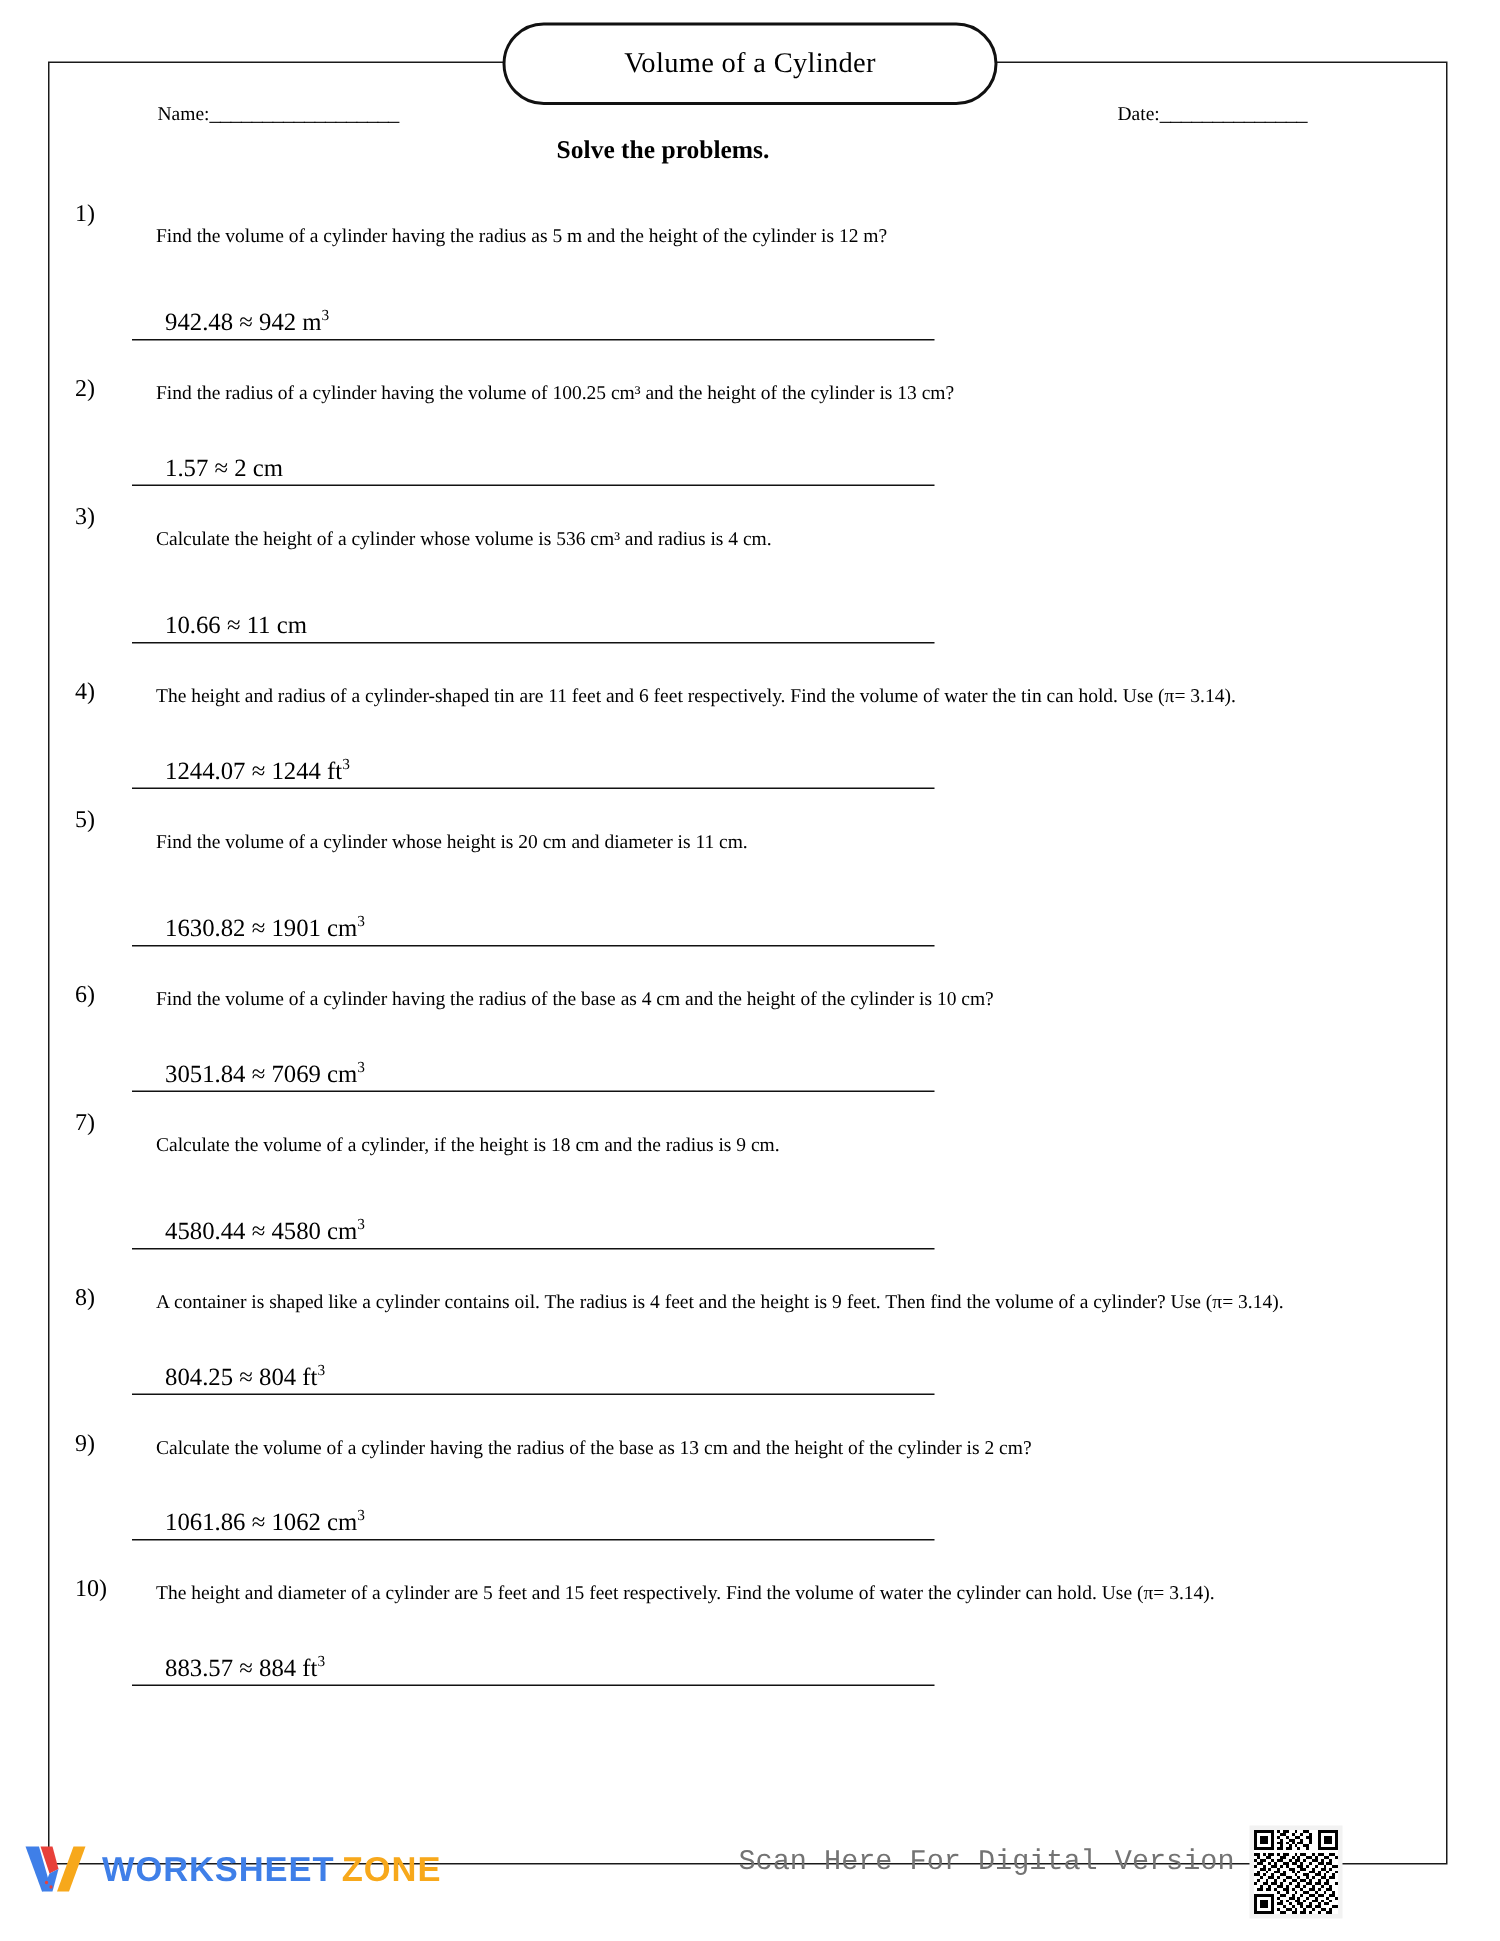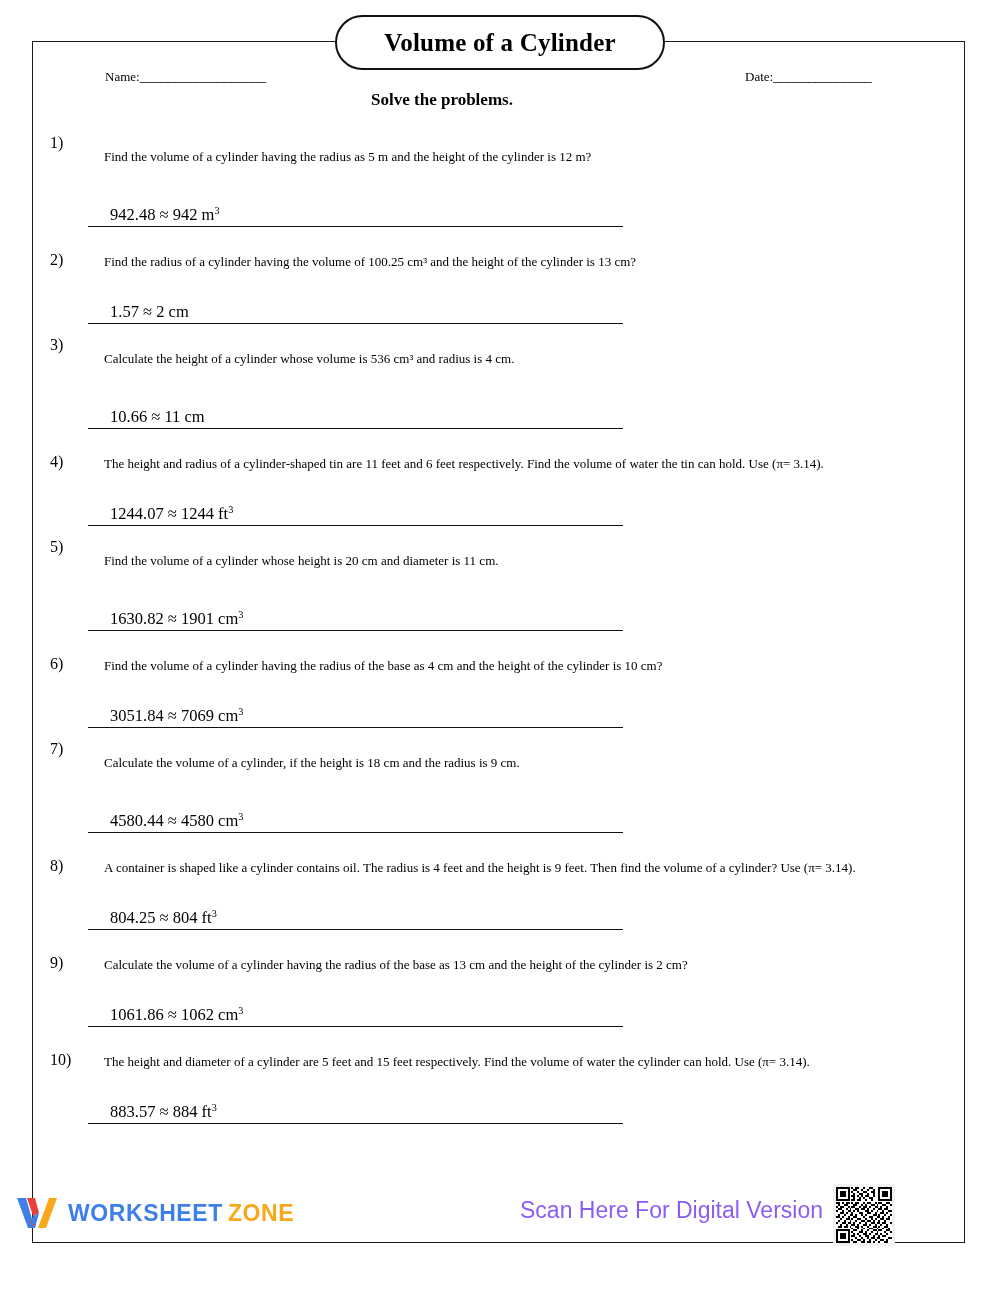--- a/index.html
+++ b/index.html
@@ -37,22 +37,22 @@
     border: 2px solid #111111;
     border-radius: 28px;
     background: #ffffff;
     display: flex;
     align-items: center;
     justify-content: center;
     z-index: 5;
     box-sizing: border-box;
   }
   #title-pill .title-text {
-    font-size: 25px;
-    font-weight: bold;
+    font-size: 19px;
+    font-weight: normal;
     letter-spacing: 0.2px;
     white-space: nowrap;
   }
 
   
   .field-row {
     position: absolute;
     top: 68px;
     font-size: 15px;
     white-space: nowrap;
@@ -133,21 +133,21 @@
   .answer-value sup {
     font-size: 0.62em;
     vertical-align: super;
     line-height: 0;
   }
 
   
   #footer {
     position: absolute;
     left: 0;
-    top: 1185px;
+    top: 1218px;
     width: 901px;
     height: 51px;
   }
   #logo {
     position: absolute;
     left: 14px;
     top: 10px;
     display: flex;
     align-items: center;
     height: 36px;
@@ -165,23 +165,23 @@
     letter-spacing: 0.6px;
     white-space: nowrap;
   }
   .logo-word-1 { color: #3f7fe8; }
   .logo-word-2 { color: #f7a81b; margin-left: 5px; }
 
   #scan-text {
     position: absolute;
     right: 78px;
     top: 12px;
-    font-family: Liberation Sans, sans-serif;
-    font-size: 23px;
-    color: #8b5cf6;
+    font-family: Liberation Mono, monospace;
+    font-size: 19px;
+    color: #737373;
     white-space: nowrap;
   }
   #qr-code {
     position: absolute;
     right: 6px;
     top: -1px;
     width: 62px;
     height: 62px;
     background: #f2f2f2;
     padding: 3px;

